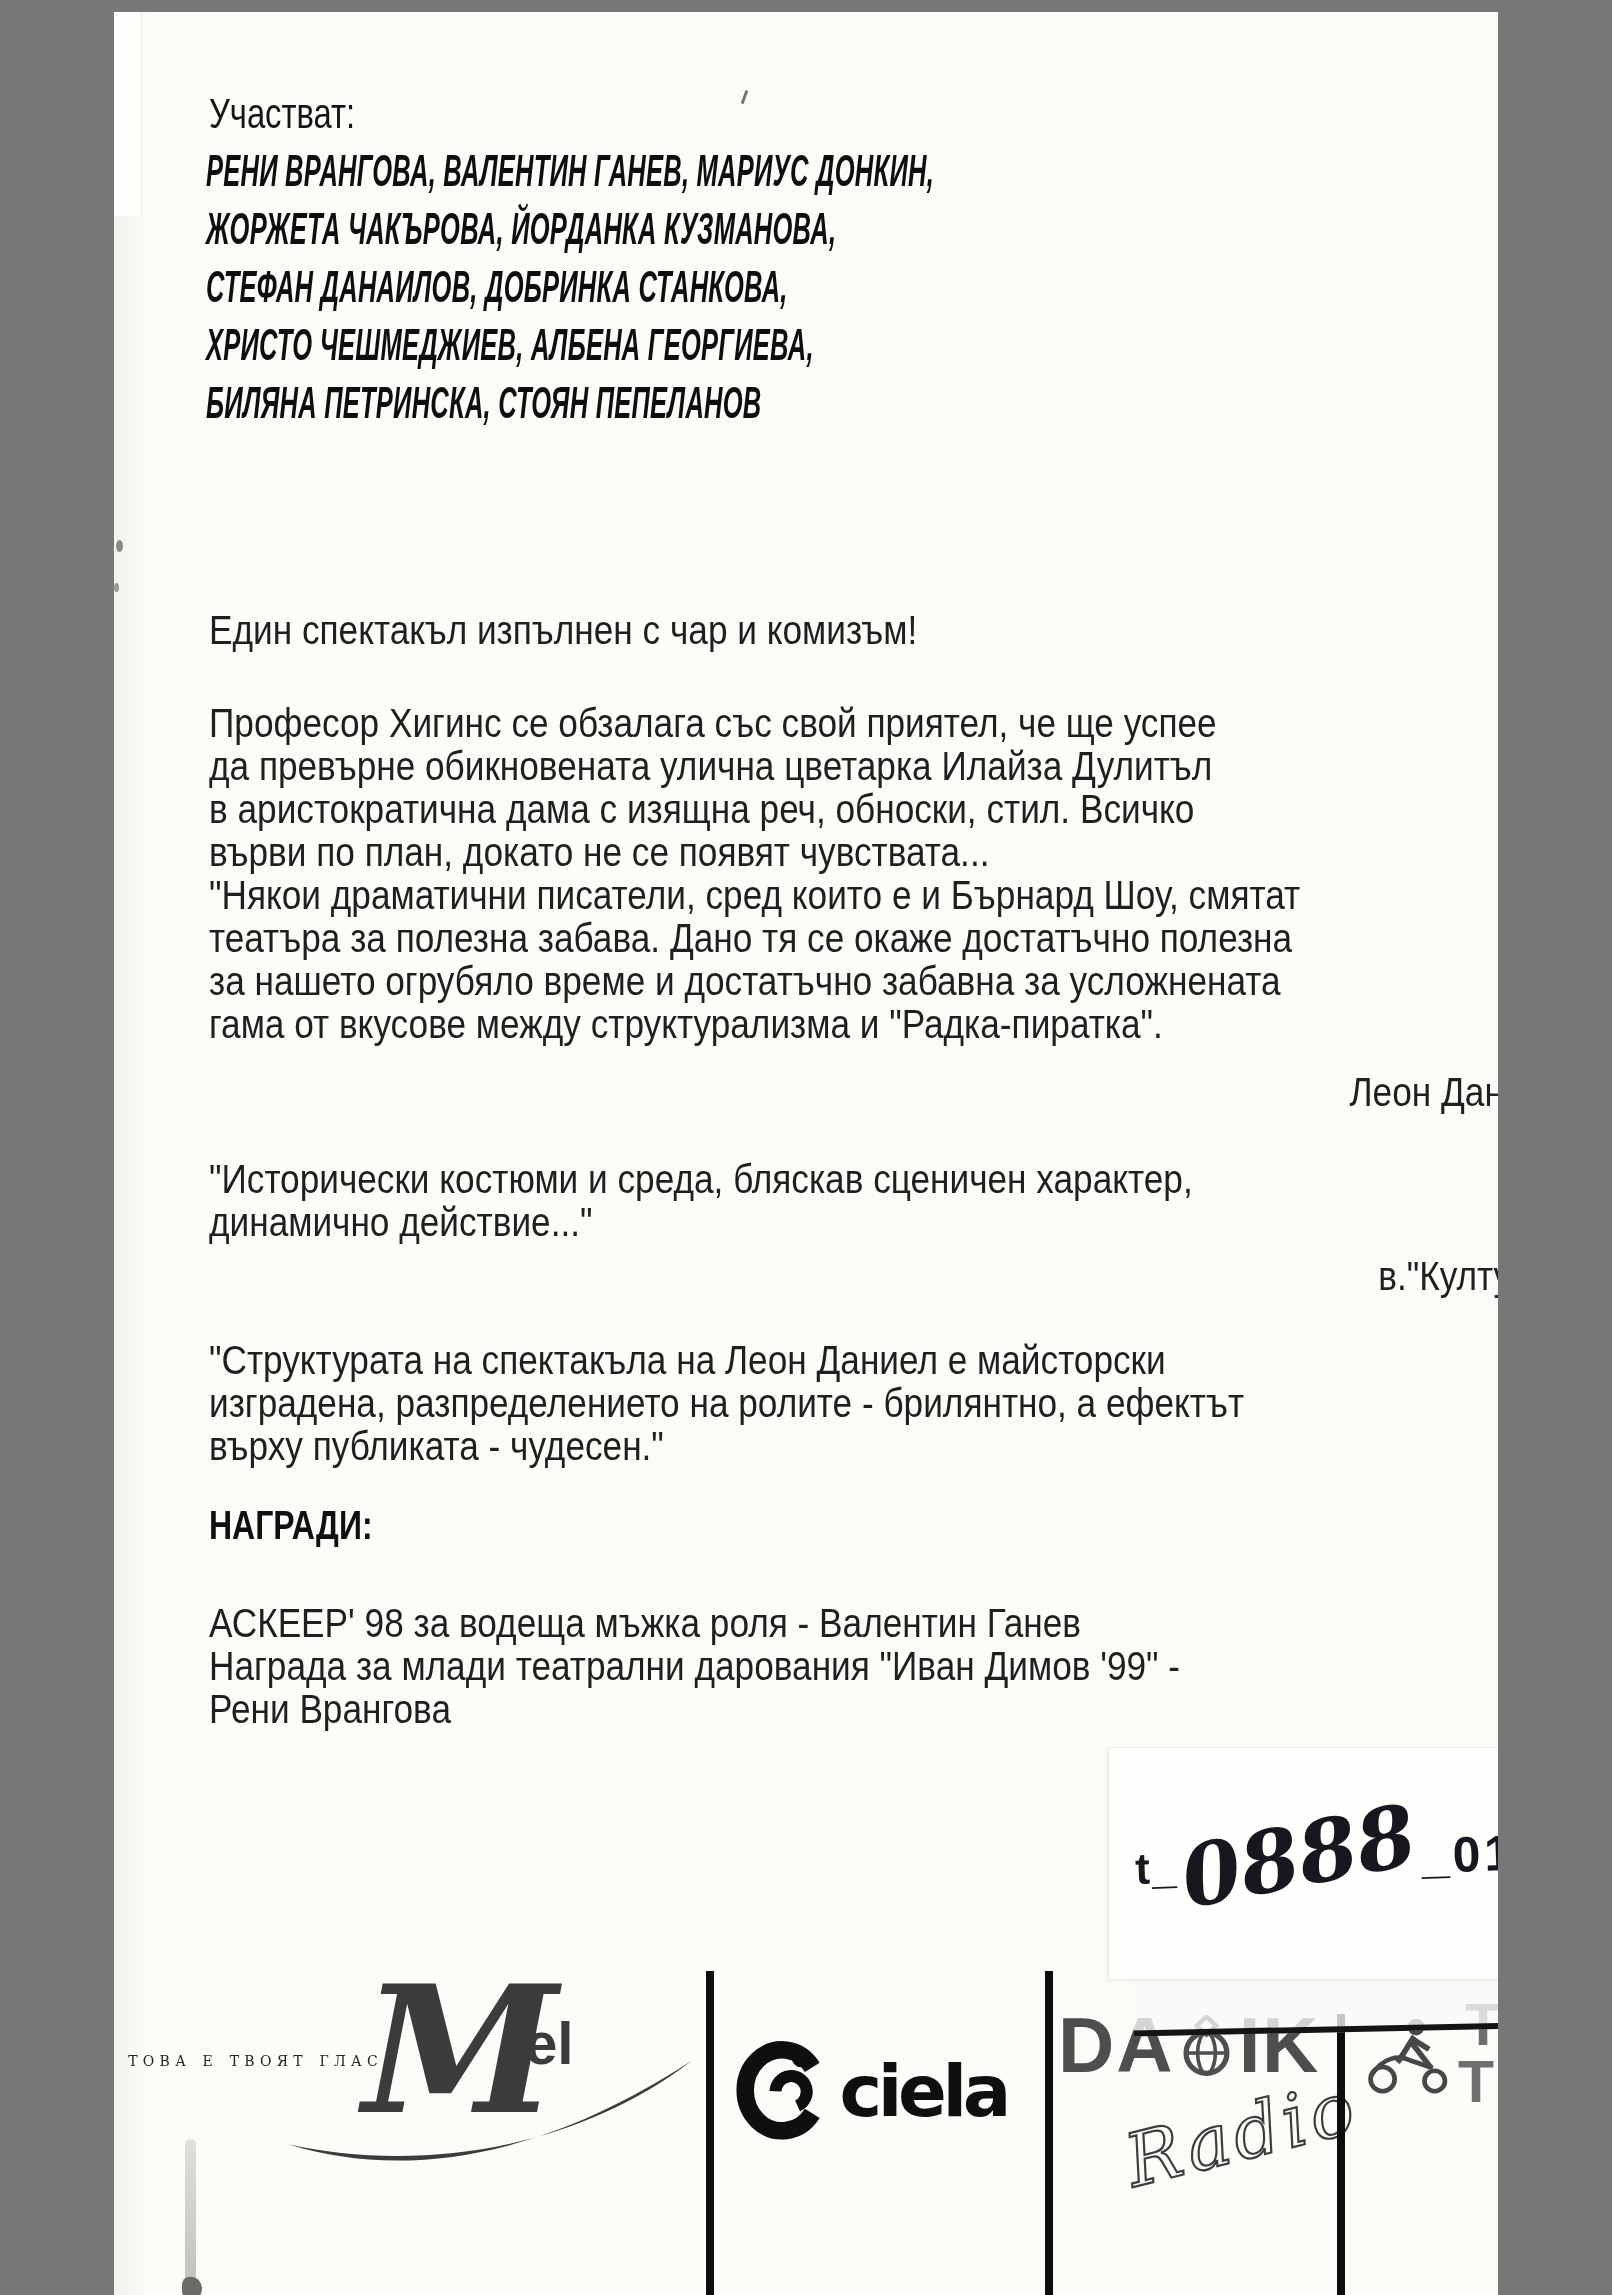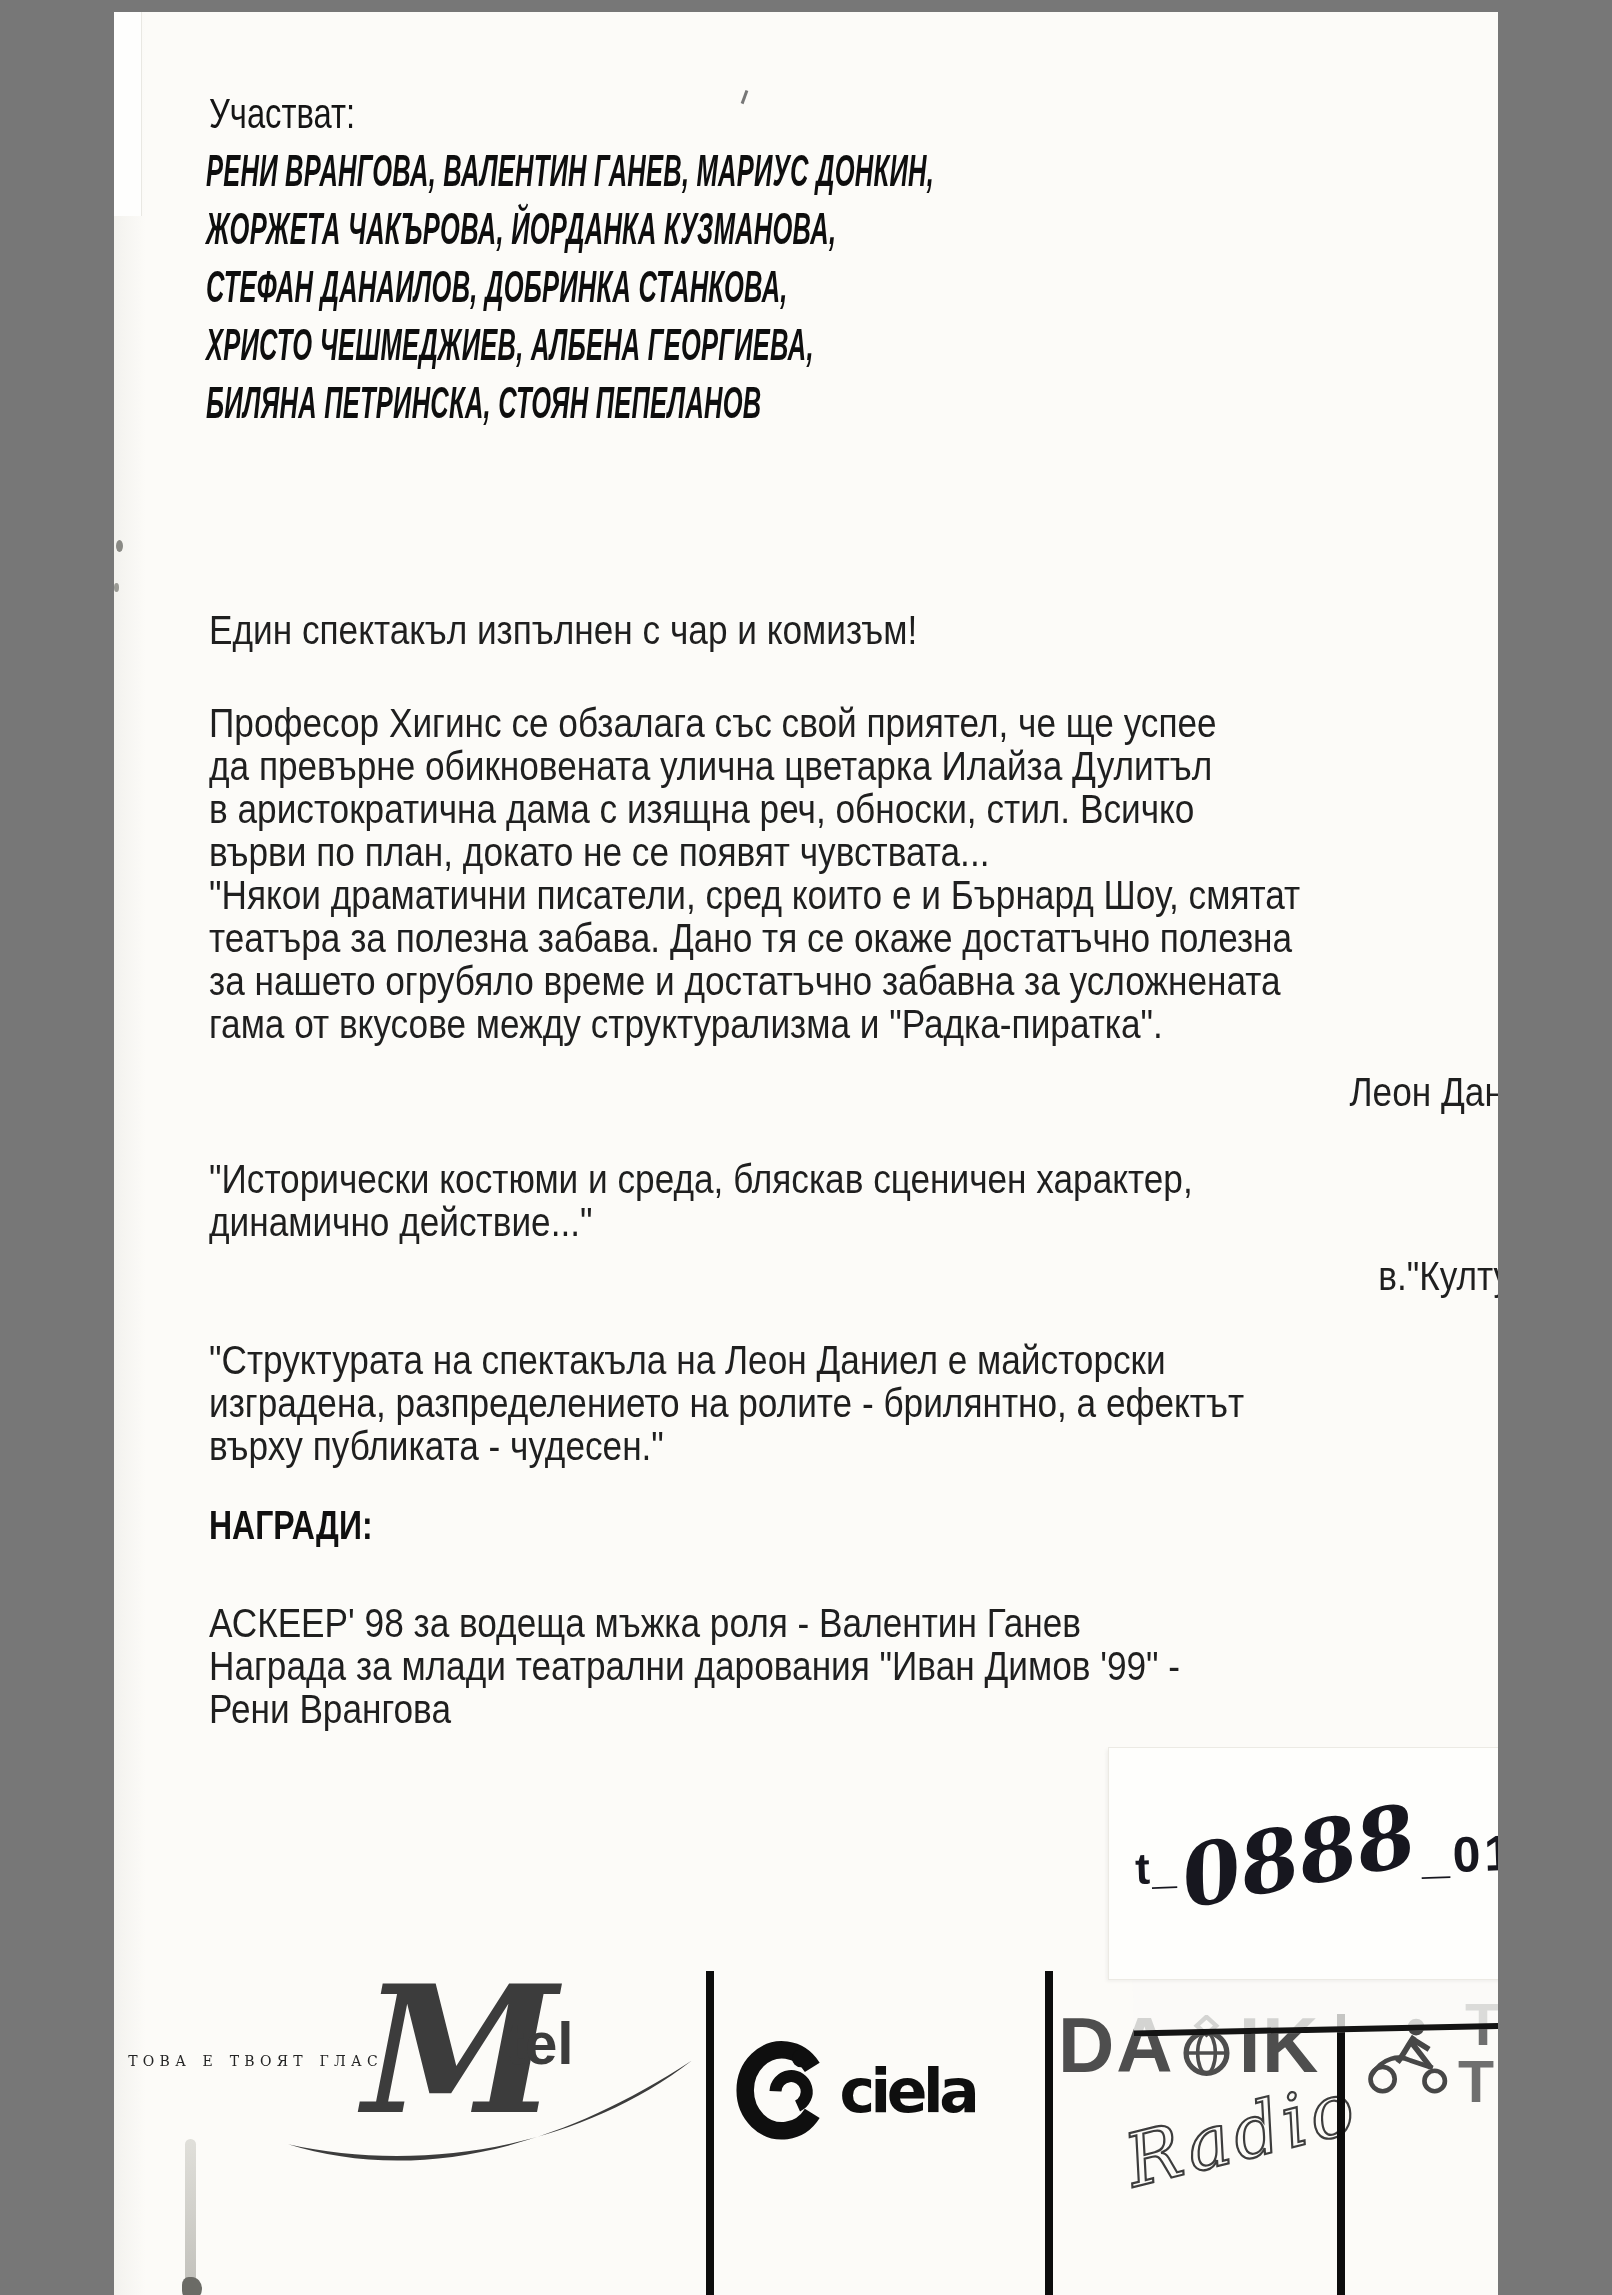--- a/index.html
+++ b/index.html
@@ -65,21 +65,21 @@
   .div3{left:1223px;top:2002px;height:293px;}
 
   .mtel-tagline{
     left:14.2px;top:2036px;font-family:"DejaVu Serif",serif;font-size:19.6px;
     font-weight:400;letter-spacing:5.3px;color:#242424;font-variant-caps:small-caps;
   }
   .mtel-svg{left:167px;top:1949px;}
 
   .ciela{left:621px;top:2025px;display:flex;align-items:center;}
   .ciela .name{
-    font-family:"DejaVu Sans",sans-serif;font-weight:700;font-size:60px;
+    font-family:"DejaVu Sans",sans-serif;font-weight:700;font-size:72px;
     letter-spacing:-4.4px;color:#0f0f0f;margin-left:12.4px;transform:translateY(1.8px);
   }
 
   .darik{
     left:944px;top:1988px;display:flex;align-items:center;color:#4e4e4e;
     font-weight:700;font-size:78px;letter-spacing:1.8px;
   }
   .darik svg{margin:0 2.7px;}
   .radio{
     left:1003px;top:2109px;font-family:"DejaVu Serif",serif;font-style:italic;

